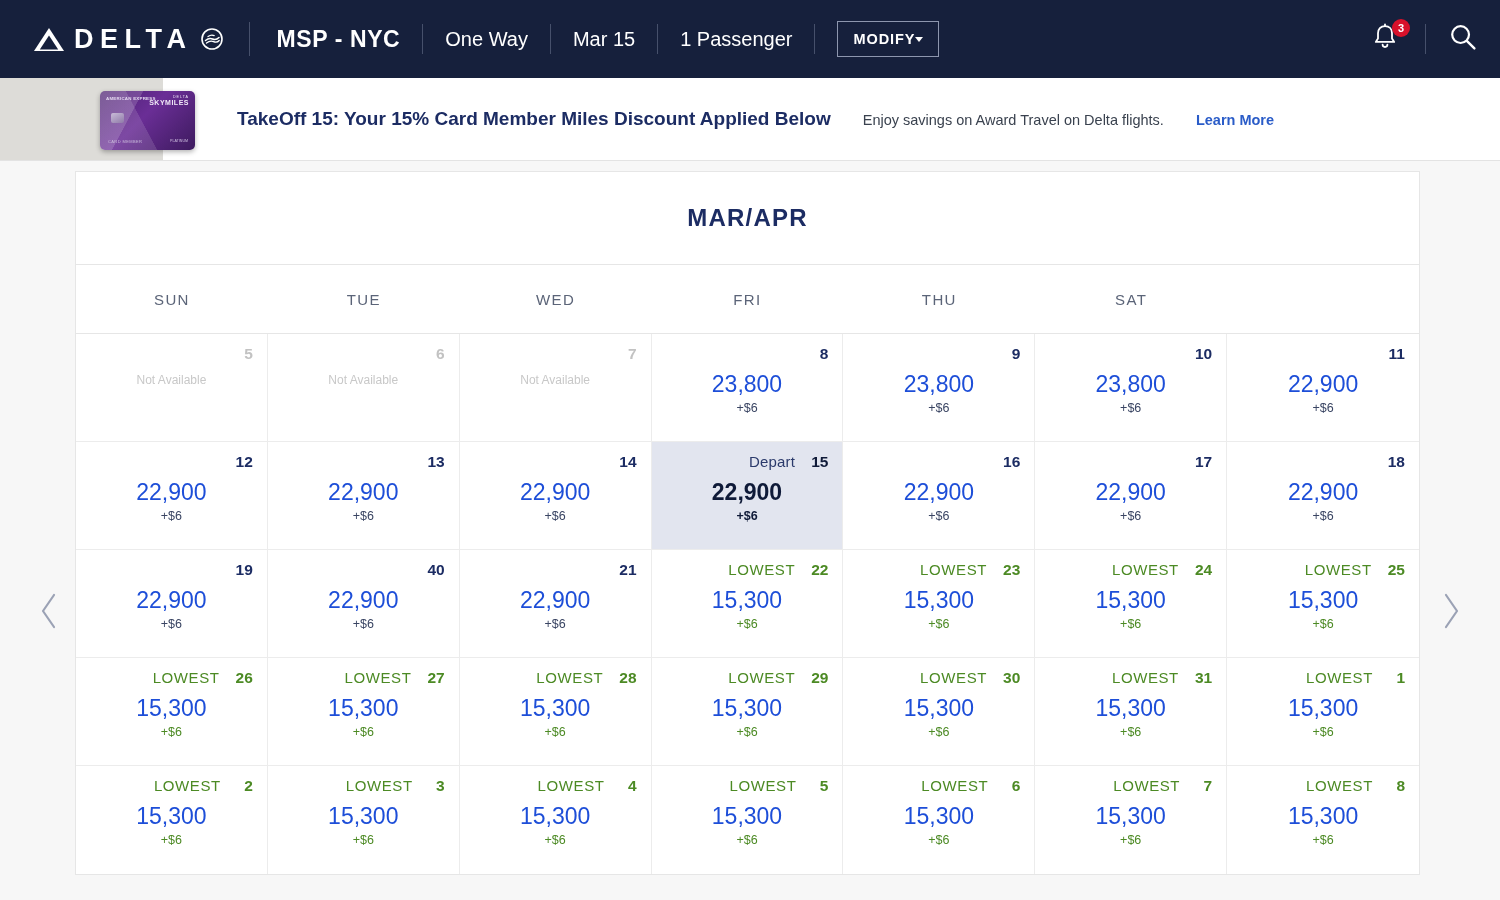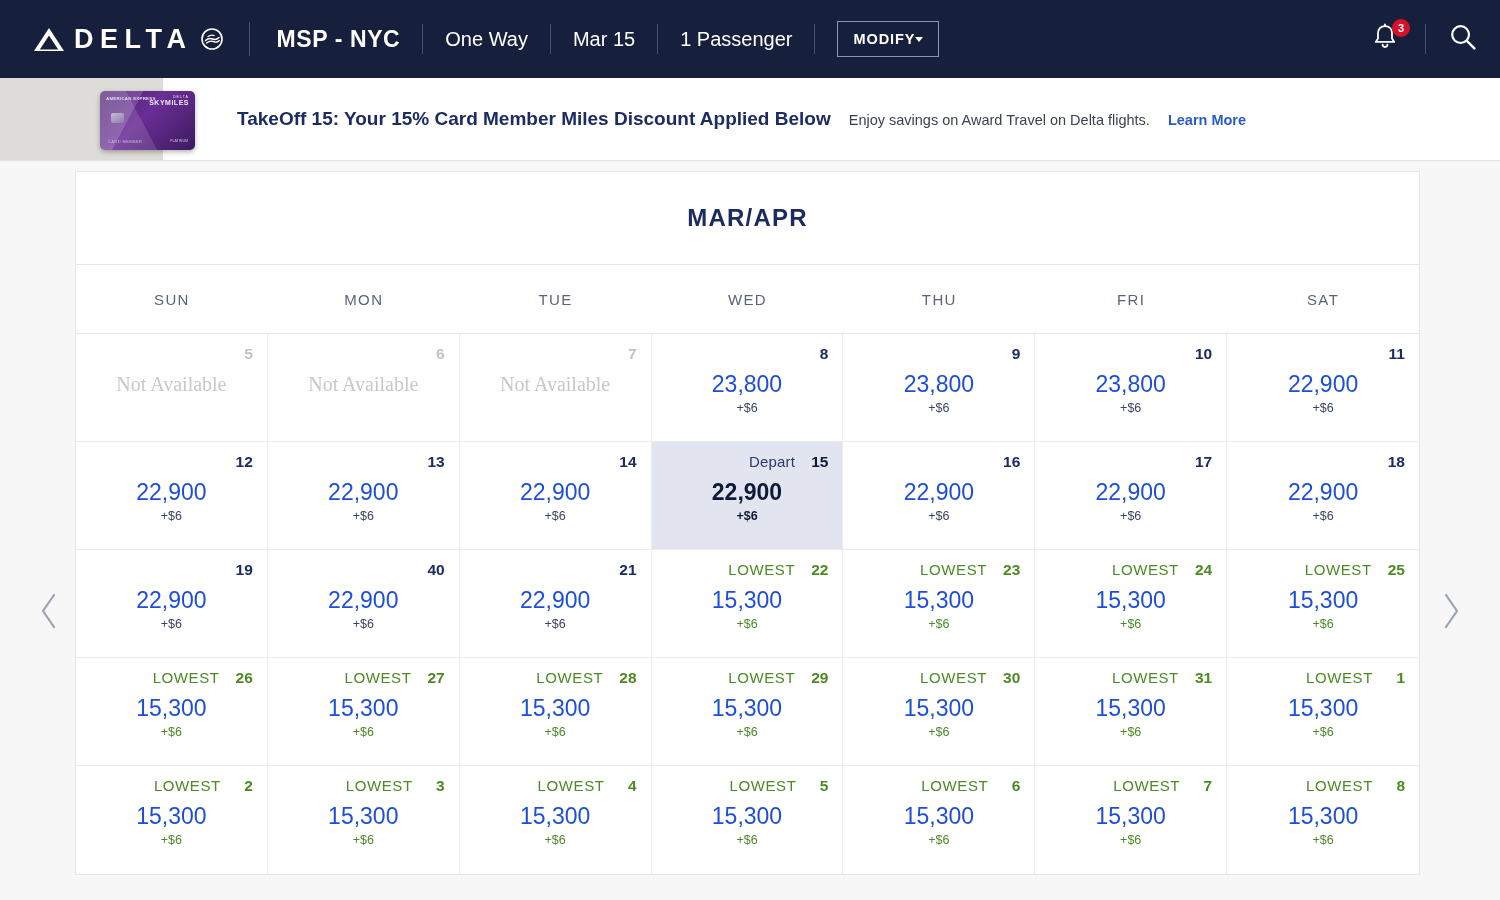--- a/index.html
+++ b/index.html
@@ -146,21 +146,21 @@
   }
   .amex-br {
     position: absolute; right: 7px; bottom: 6px;
     color: #cbbcdd; font-size: 3.6px; text-align: right; line-height: 1.3;
   }
 
   .promo-text {
     margin-left: 237px;
     display: flex;
     align-items: baseline;
-    gap: 18px;
+    gap: 32px;
   }
   .promo-head {
     color: #1c2c63;
     font-size: 19px;
     font-weight: 700;
   }
   .promo-sub {
     color: #3a424f;
     font-size: 14.5px;
   }
@@ -257,24 +257,23 @@
     font-size: 12.5px;
     color: #3a4563;
     margin-top: 3px;
   }
 
   
   .cell.unavailable { cursor: default; }
   .cell.unavailable .daynum { color: #c2c2c2; }
   .cell.unavailable .na {
     text-align: center;
-    font-size: 20px;
+    font-size: 12px;
     color: #c8c8c8;
     margin-top: 6px;
-    font-family: Liberation Serif, serif;
   }
 
   
   .cell.lowest .daynum { color: #4c8a24; }
   .cell.lowest .miles { color: #1d4ed8; }
   .cell.lowest .tax { color: #4c8a24; }
 
   
   .cell.selected { background: #e2e5ef; }
   .cell.selected .miles { font-weight: 700; color: #0f1a38; }
@@ -389,25 +388,24 @@
       <svg width="22" height="38" viewBox="0 0 22 38">
         <path d="M6 3 L17 19 L6 35" fill="none" stroke="#9ba2b5" stroke-width="2.2" stroke-linecap="round" stroke-linejoin="round"></path>
       </svg>
     </span>
   </div>
 
   <div class="cal-panel">
     <div class="cal-title">MAR/APR</div>
     <div class="dow-row">
         <div class="dow">SUN</div>
-        <div class="dow">MON</div>
         <div class="dow">TUE</div>
         <div class="dow">WED</div>
+        <div class="dow">FRI</div>
         <div class="dow">THU</div>
-        <div class="dow">FRI</div>
         <div class="dow">SAT</div>
       </div>
     <div id="weeks-host">
         <div class="week">
           <div class="cell unavailable">
             <div class="cell-top">
               <span class="daynum">5</span>
             </div>
             <div class="na">Not Available</div>
           </div>

